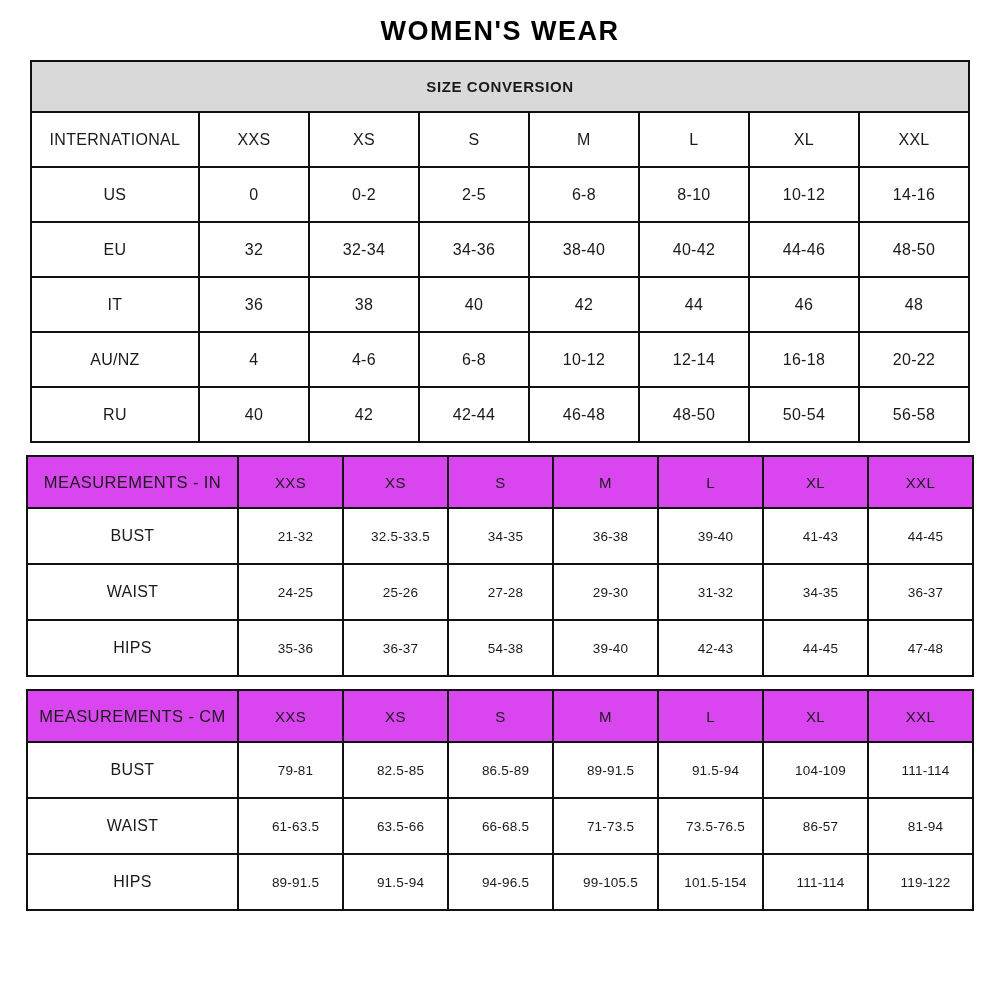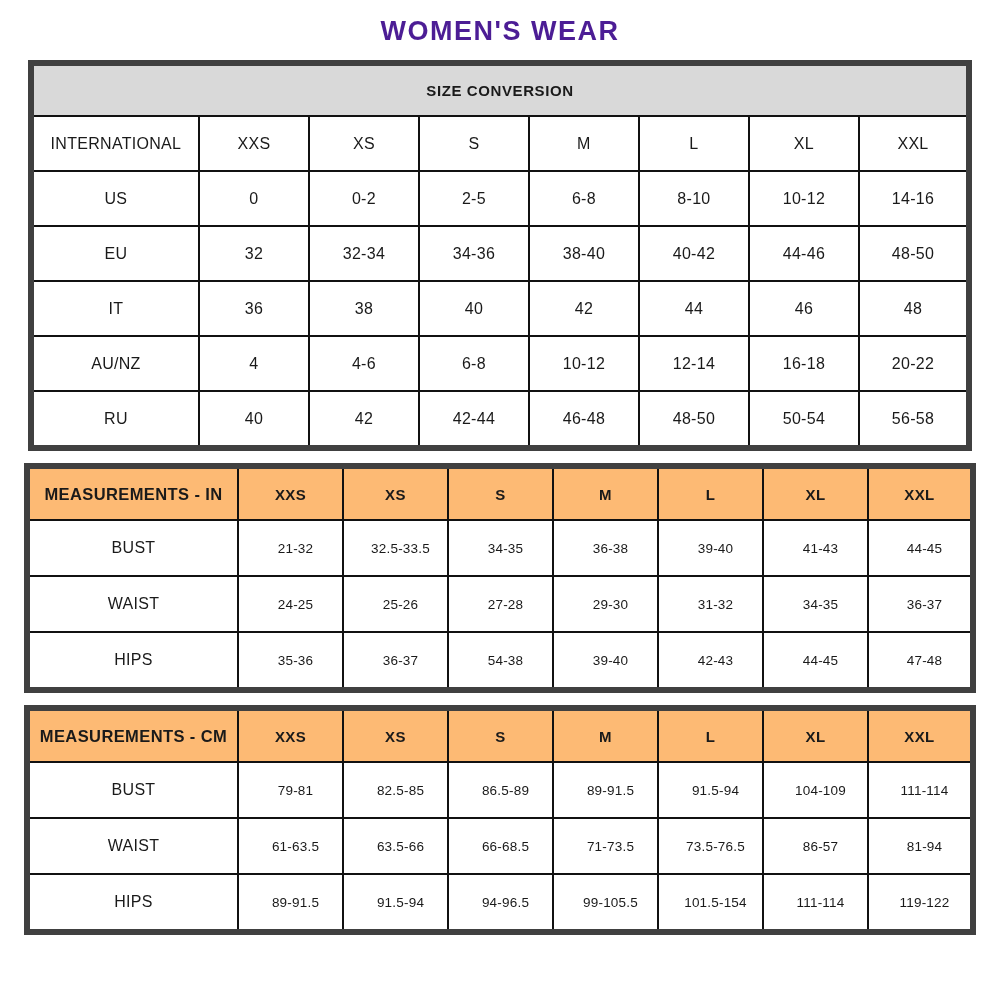--- a/index.html
+++ b/index.html
@@ -16,27 +16,27 @@
     padding-top: 10px;
     overflow: hidden;
     background: #ffffff;
   }
   .page-title {
     text-align: center;
     font-size: 27px;
     font-weight: 700;
     letter-spacing: 1.5px;
     margin: 6px 0 13px 0;
-    color: #4c1d95;
+    color: #000000;
   }
   table {
     border-collapse: collapse;
     table-layout: fixed;
     margin: 0 auto 12px auto;
-    border: 6px solid #404040;
+    border: 2px solid #404040;
   }
   td {
     border: 2px solid #111111;
     text-align: center;
     vertical-align: middle;
     padding: 0;
     overflow: hidden;
     white-space: nowrap;
   }
   .t1 { width: 938px; }
@@ -45,22 +45,22 @@
     height: 49px;
     background: #d9d9d9;
     font-weight: 700;
     font-size: 15px;
     letter-spacing: 0.6px;
   }
   .t2 { width: 946px; }
   .t2 td { height: 54px; }
   .t2 .head-cell {
     height: 50px;
-    background: #fdba74;
-    font-weight: 700;
+    background: #d946ef;
+    font-weight: 400;
     font-size: 15px;
     letter-spacing: 0.4px;
   }
   .t2 .head-title {
     font-size: 16.5px;
   }
   .t2 .label-cell { font-size: 16px; letter-spacing: 0.3px; }
   .t2 .val-cell { font-size: 13.5px; letter-spacing: 0.2px; padding-left: 10px; }
 </style>
 </head>

